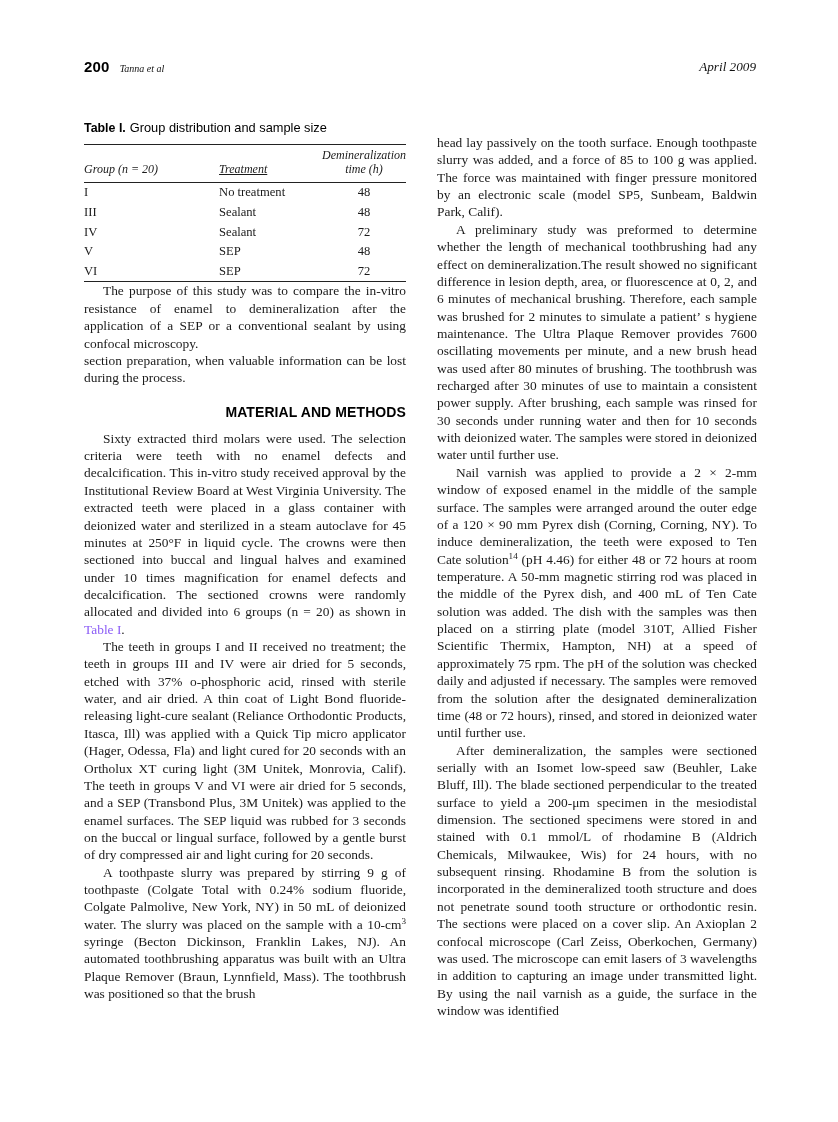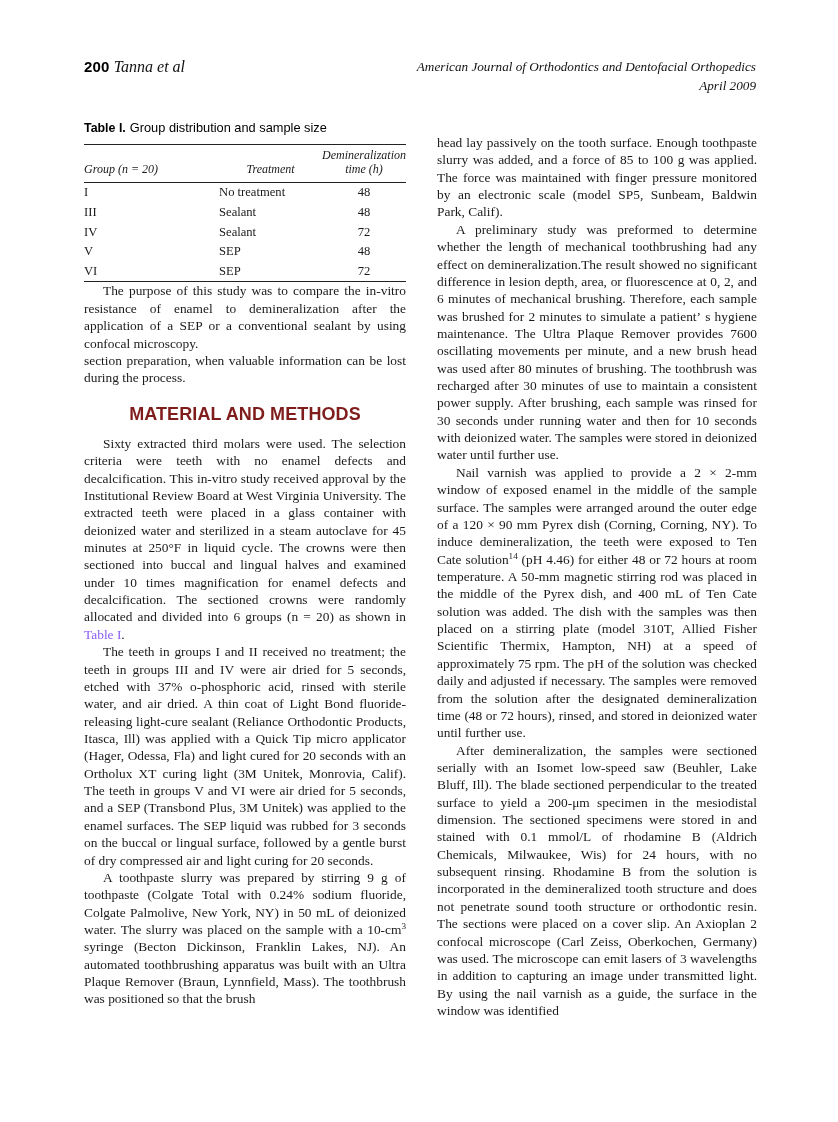--- a/index.html
+++ b/index.html
@@ -39,24 +39,24 @@
     white-space: nowrap;
   }
   .rh-pageno {
     font-family: "Liberation Sans", sans-serif;
     font-weight: bold;
     font-size: 15px;
     color: #000;
     letter-spacing: 0.2px;
   }
   .rh-authors {
-    font-size: 16px;
+    font-size: 10px;
     font-style: italic;
     color: #111;
-    margin-left: 4px;
+    margin-left: 10px;
   }
   .rh-right {
     position: absolute;
     right: 0;
     top: 0;
     text-align: right;
     font-style: italic;
     font-size: 13.2px;
     color: #111;
     line-height: 1.42;
@@ -80,25 +80,25 @@
     text-indent: 19px;
     text-align: justify;
     text-justify: inter-word;
     hyphens: none;
   }
   p.para.noindent { text-indent: 0; }
 
   h2.section-head {
     font-family: "Liberation Sans", sans-serif;
     font-weight: bold;
-    font-size: 18px;
+    font-size: 14px;
     letter-spacing: 0.1px;
-    color: #7f1d1d;
+    color: #000000;
     margin: 16px 0 9px 0;
-    text-align: center;
+    text-align: right;
   }
 
   .xref {
     color: #8b5cf6;
   }
   sup.ref {
     font-size: 0.68em;
     vertical-align: super;
     line-height: 0;
   }
@@ -153,37 +153,36 @@
   table.data tbody td {
     padding: 1.5px 0;
     font-size: 12.6px;
     line-height: 1.33;
   }
   .c-group     { text-align: left;   width: 42%; padding-left: 2px; }
   .c-treat     { text-align: center; width: 32%; }
   .c-time      { text-align: center; width: 26%; }
   th.c-time    { text-align: center; }
   th.c-group   { text-align: left; padding-left: 2px;}
-  th.c-treat   { text-align: center; }
+  th.c-treat   { text-align: left; text-decoration: underline; }
   tbody td.c-treat { text-align: left; padding-left: 14px; }
   tbody td.c-time  { text-align: center; padding-right: 18px;}
 
   .after-table { margin-top: 26px; }
 </style>
 </head>
 <body>
 
 <div class="page">
 
   <div class="running-head">
     <div class="rh-left">
       <span class="rh-pageno">200</span><span class="rh-authors">Tanna et al</span>
     </div>
     <div class="rh-right">
-      <span>American Journal of Orthodontics and Dentofacial Orthopedics</span>
       <span>April 2009</span>
     </div>
   </div>
 
   <div class="col col-left">
 
     <div class="table-block">
       <div class="table-caption">
         <span class="tbl-label">Table I.</span><span class="tbl-title">Group distribution and sample size</span>
       </div>

